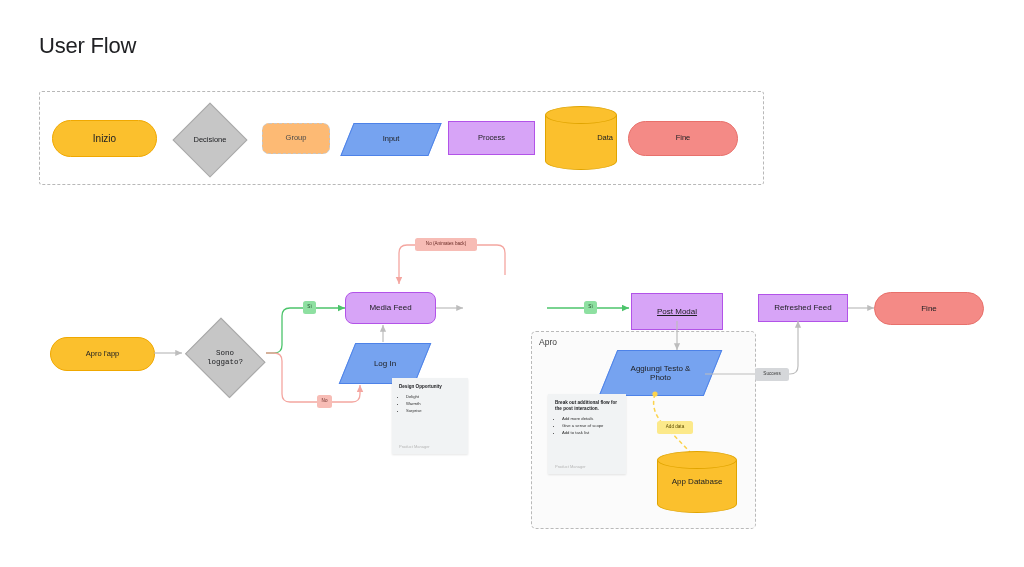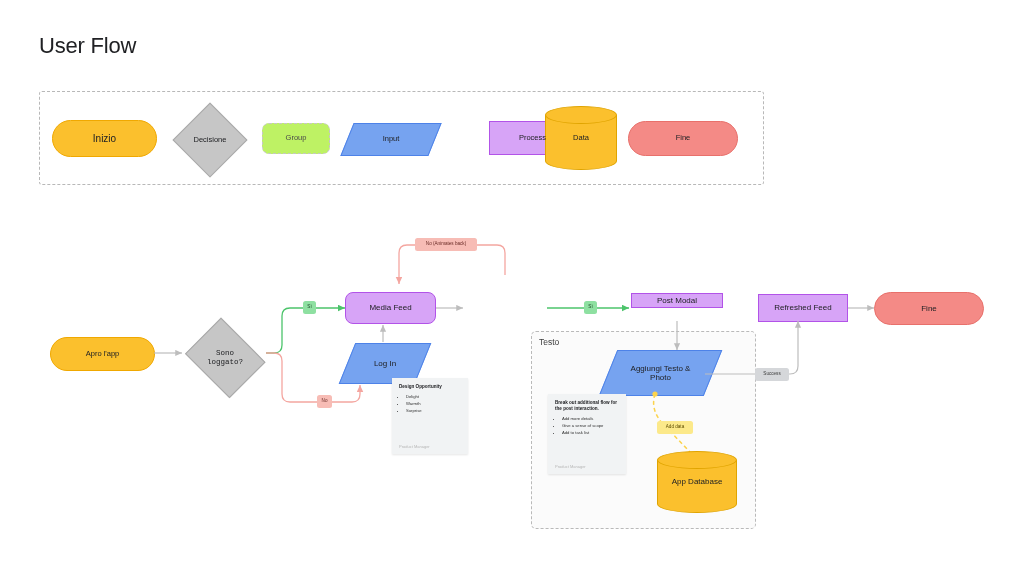--- a/index.html
+++ b/index.html
@@ -59,21 +59,21 @@
     background: #F48A86;
     border: 1.3px solid #E8706B;
   }
   
   .process {
     background: #D7A4F7;
     border: 1.3px solid #B253E8;
   }
   
   .groupbox {
-    background: #bef264;
+    background: #fdba74;
     border: 1.3px dashed #c6c6c6;
     border-radius: 7px;
     color: #4a4a4a;
     justify-content: center;
   }
   
   .diamond {
     background: transparent;
     border: none;
   }
@@ -240,37 +240,37 @@
 
   <div class="node groupbox" style="left:262px; top:123px; width:68px; height:31px; font-size:7.5px;">
     <span class="lbl">Group</span>
   </div>
 
   <div class="node para" style="left:347px; top:123px; width:88px; height:33px; font-size:7.5px;">
     <div class="pshape"></div>
     <span class="lbl">Input</span>
   </div>
 
-  <div class="node process" style="left:448px; top:121px; width:87px; height:34px; font-size:7.5px;margin-left:41px;">
+  <div class="node process" style="left:448px; top:121px; width:87px; height:34px; font-size:7.5px;">
     <span class="lbl">Process</span>
   </div>
 
-  <div class="node cyl" style="left:545px; top:106px; width:72px; height:64px; font-size:7.5px;">
+  <div class="node cyl" style="left:545px; top:106px; width:72px; height:64px; font-size:7.5px;justify-content:flex-end;">
     <div class="cbot"></div>
     <div class="cbody"></div>
     <div class="ctop"></div>
     <span class="lbl">Data</span>
   </div>
 
   <div class="node shape-terminator end" style="left:628px; top:121px; width:110px; height:35px; font-size:7.5px;">
     <span class="lbl">Fine</span>
   </div>
 
   <div id="modal-group"></div>
-  <div id="modal-group-label">Testo</div>
+  <div id="modal-group-label">Apro</div>
 
   <svg id="edges" viewBox="0 0 1024 567">
     <defs>
       <marker id="ah-gray" markerWidth="7" markerHeight="7" refX="5.6" refY="2.6" orient="auto">
         <path d="M0,0 L5.6,2.6 L0,5.2 z" fill="#BDBDBD"></path>
       </marker>
       <marker id="ah-green" markerWidth="7" markerHeight="7" refX="5.6" refY="2.6" orient="auto">
         <path d="M0,0 L5.6,2.6 L0,5.2 z" fill="#4CC46B"></path>
       </marker>
       <marker id="ah-red" markerWidth="7" markerHeight="7" refX="5.6" refY="2.6" orient="auto">
@@ -316,21 +316,21 @@
   <div class="node process" style="left:345px; top:292px; width:91px; height:32px; font-size:8px;border-radius:8px;">
     <span class="lbl">Media Feed</span>
   </div>
 
   <div class="node para" style="left:347px; top:343px; width:76px; height:41px; font-size:8px;">
     <div class="pshape"></div>
     <span class="lbl">Log In</span>
   </div>
 
 
-  <div class="node process" style="left:631px; top:293px; width:92px; height:15px; font-size:8px;">
+  <div class="node process" style="left:631px; top:293px; width:92px; height:37px; font-size:8px;text-decoration:underline;">
     <span class="lbl">Post Modal</span>
   </div>
 
   <div class="node para" style="left:608px; top:350px; width:105px; height:46px; font-size:8px;">
     <div class="pshape"></div>
     <span class="lbl" style="white-space:pre-line;">Aggiungi Testo &amp;
 Photo</span>
   </div>
 
   <div class="node cyl" style="left:657px; top:451px; width:80px; height:62px; font-size:8px;">

